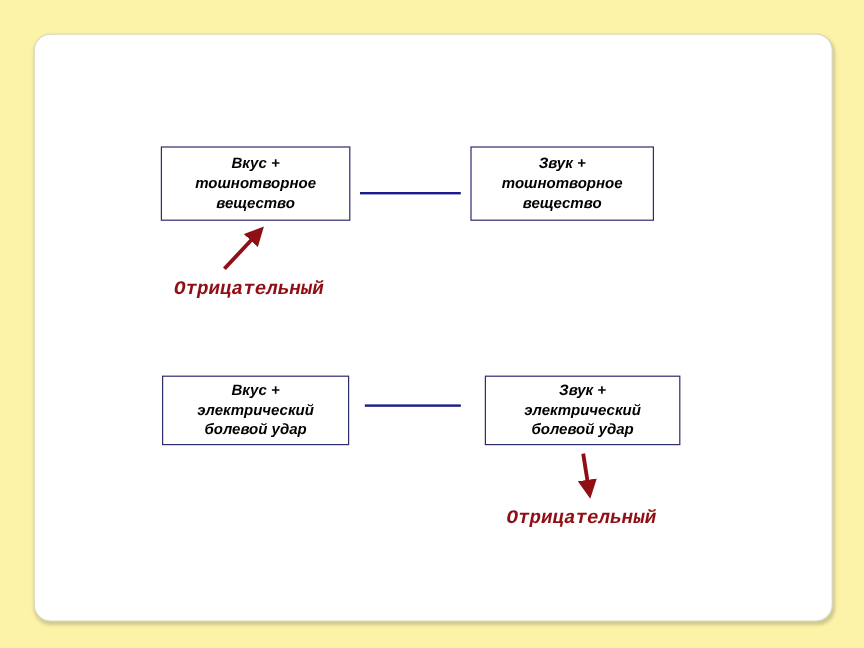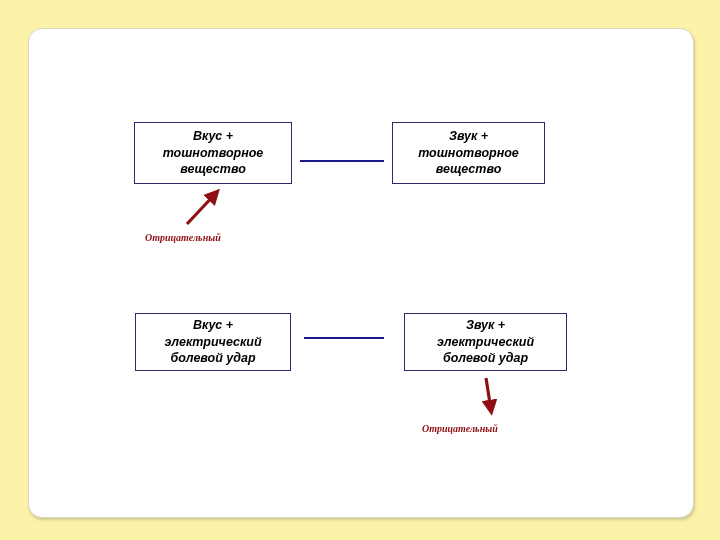--- a/index.html
+++ b/index.html
@@ -58,24 +58,24 @@
     padding: 2px 5px;
     white-space: pre-line;
   }
   .connector {
     position: absolute;
     height: 0;
     border-top: 2.2px solid #1b1b8f;
   }
   .neg-label {
     position: absolute;
-    font-family: Liberation Serif, serif;
+    font-family: Liberation Mono, monospace;
     font-style: italic;
     font-weight: bold;
-    font-size: 10px;
+    font-size: 16px;
     color: #8f0f15;
     white-space: nowrap;
     text-align: right;
   }
   .arrow-svg {
     position: absolute;
     overflow: visible;
   }
 
   

